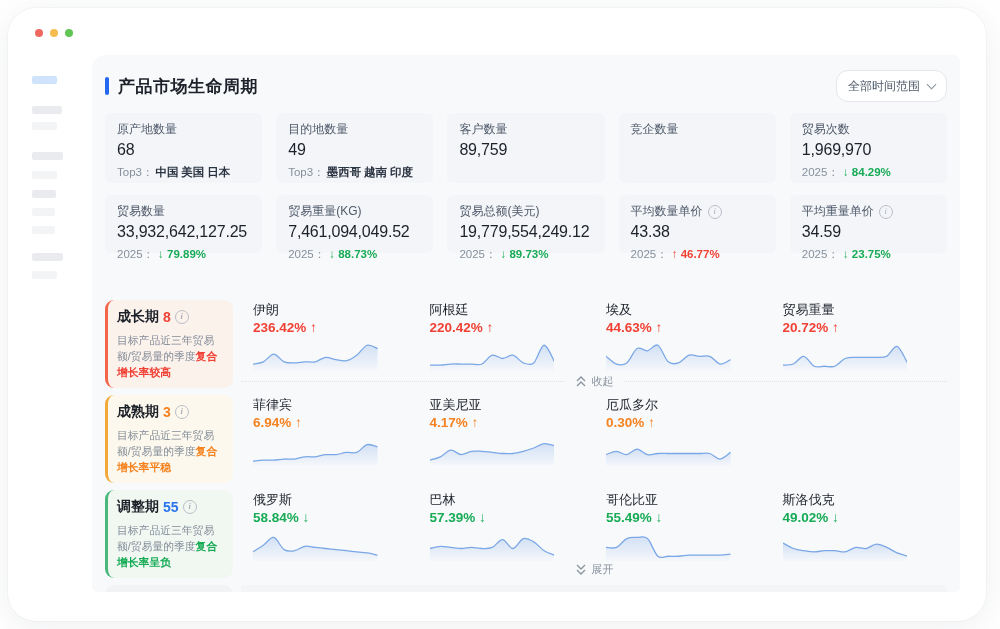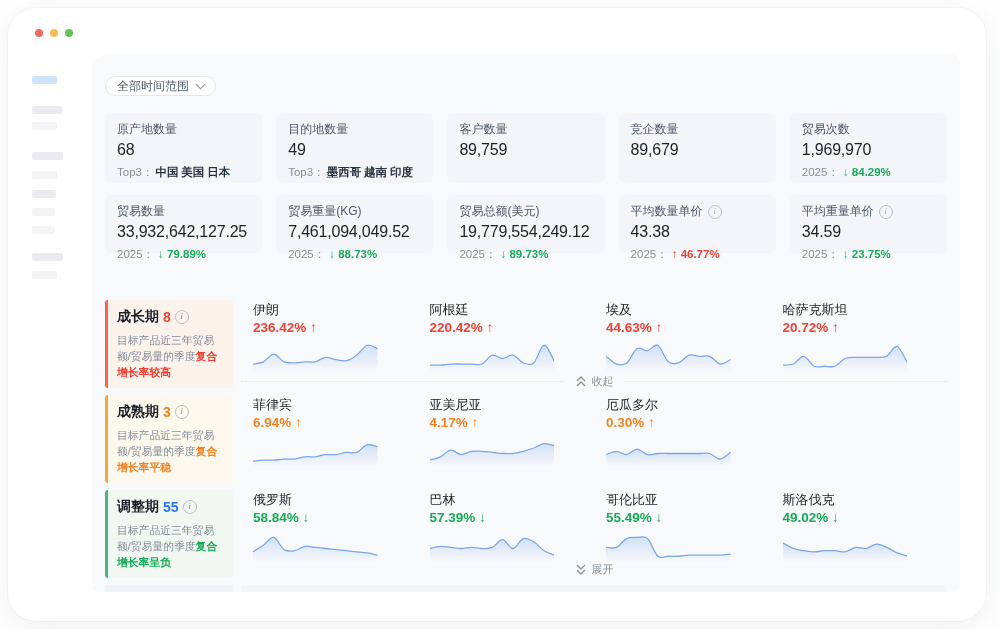--- a/index.html
+++ b/index.html
@@ -8,37 +8,37 @@
     border-radius:28px;box-shadow:0 0 0 1px rgba(120,130,150,.05),0 6px 34px rgba(90,100,120,.10);}
   .traffic{position:absolute;left:27px;top:21px;display:flex;gap:7px;}
   .dot{width:8px;height:8px;border-radius:50%;display:inline-block;cursor:pointer;}
   .skel{position:absolute;height:8px;border-radius:2px;}
   .panel{position:absolute;left:84px;top:47px;width:868px;height:537px;background:#f8f9fb;
     border-radius:14px 6px 6px 6px;padding:0 13px;box-sizing:border-box;overflow:hidden;}
   .phead{display:flex;justify-content:space-between;align-items:center;margin-top:16px;height:30px;}
   .title{display:flex;align-items:center;font-size:17px;font-weight:700;color:#1d2129;letter-spacing:.5px;}
   .accent{width:4px;height:18px;border-radius:2px;margin-right:9px;}
   .timefilter{display:flex;align-items:center;background:#fff;border:1px solid #e5e6eb;border-radius:12px;
-    height:20px;padding:0 11px;font-size:12px;color:#4e5969;cursor:pointer;font-family:inherit;}
+    height:32px;padding:0 11px;font-size:12px;color:#4e5969;cursor:pointer;font-family:inherit;}
   .caret{display:inline-block;width:6px;height:6px;border-right:1.3px solid #8a93a0;
     border-bottom:1.3px solid #8a93a0;transform:rotate(45deg);margin-left:8px;margin-top:-3px;}
   .stats{display:grid;grid-template-columns:repeat(5,1fr);gap:14px;margin-top:12px;}
   .card{background:#f3f5f8;border-radius:6px;padding:9px 12px;box-sizing:border-box;}
   .r1 .card{height:70px;} .r2 .card{height:58px;}
   .lbl{font-size:12px;color:#4e5969;display:flex;align-items:center;gap:5px;line-height:15px;}
   .val{font-size:16px;font-weight:400;color:#1d2129;margin-top:3px;letter-spacing:-.2px;white-space:nowrap;line-height:20px;}
   .foot{font-size:11.5px;color:#86909c;margin-top:5px;white-space:nowrap;line-height:14px;}
   .t3{color:#2a3342;font-weight:700;margin-left:2px;font-family:Liberation Serif, serif;}
   .trend{font-weight:700;margin-left:4px;}
   .info{width:12px;height:12px;min-width:12px;border:1px solid #b9bec7;border-radius:50%;color:#a7adb8;
     font-size:8.5px;line-height:11px;text-align:center;display:inline-block;font-style:italic;
     font-family:"Liberation Serif",serif;cursor:pointer;}
   .sections{margin-top:47px;display:flex;flex-direction:column;gap:7px;}
   .section{display:flex;gap:8px;}
-  .slabel{width:128px;flex-shrink:0;border-left:3px solid transparent;border-radius:3px;
+  .slabel{width:128px;flex-shrink:0;border-left:3px solid transparent;border-radius:9px;
     padding:8px 6px 8px 9px;box-sizing:border-box;}
   .slabel.center{display:flex;align-items:center;padding:0 6px 0 12px;}
   .shead{font-size:14px;font-weight:700;color:#1d2129;display:flex;align-items:center;gap:4px;}
   .scount{font-size:14px;font-weight:700;}
   .sdesc{font-size:10.8px;color:#828c99;line-height:16px;margin-top:6px;}
   .shl{font-weight:700;}
   .scontent{flex:1;display:flex;flex-direction:column;min-width:0;}
   .charts{display:flex;}
   .chart{width:25%;box-sizing:border-box;padding:1px 40px 0 12px;cursor:pointer;}
   .cname{font-size:13px;color:#1d2129;line-height:17px;}
@@ -68,20 +68,24 @@
     <div class="skel" style="left:24px;top:163px;width:25px;background:#f3f4f6;"></div>
     <div class="skel" style="left:24px;top:182px;width:24px;background:#e9ebee;"></div>
     <div class="skel" style="left:24px;top:200px;width:23px;background:#f3f4f6;"></div>
     <div class="skel" style="left:24px;top:218px;width:23px;background:#f3f4f6;"></div>
     <div class="skel" style="left:24px;top:245px;width:31px;background:#e9ebee;"></div>
     <div class="skel" style="left:24px;top:263px;width:25px;background:#f3f4f6;"></div>
   </div>
 
   <div class="panel">
     <div class="phead">
+      <div class="title">
+        <span class="accent" style="background: rgb(36, 104, 242);"></span>
+        <span>产品市场生命周期</span>
+      </div>
       <button class="timefilter">
         <span>全部时间范围</span>
         <span class="caret"></span>
       </button>
     </div>
     <div class="stats r1" id="stats1">
         <div class="card">
           <div class="lbl">
             <span>原产地数量</span>
           </div>
@@ -98,21 +102,20 @@
         <div class="card">
           <div class="lbl">
             <span>客户数量</span>
           </div>
           <div class="val">89,759</div>
         </div>
         <div class="card">
           <div class="lbl">
             <span>竞企数量</span>
           </div>
-          <div class="val">89,679</div>
         </div>
         <div class="card">
           <div class="lbl">
             <span>贸易次数</span>
           </div>
           <div class="val">1,969,970</div>
           <div class="foot"><span>2025：</span><span class="trend" style="color: rgb(23, 171, 86);">↓ 84.29%</span></div>
         </div>
       </div>
     <div class="stats r2" id="stats2">
@@ -202,21 +205,21 @@
                     <linearGradient id="sg2" x1="0" y1="0" x2="0" y2="1">
                       <stop offset="0" stop-color="#7aa7e6" stop-opacity="0.30"></stop>
                       <stop offset="1" stop-color="#7aa7e6" stop-opacity="0.02"></stop>
                     </linearGradient>
                   </defs>
                   <path d="M0.0,22.7C2.1,24.2 8.3,30.5 12.5,31.8C16.7,33.1 20.8,33.5 25.0,30.5C29.2,27.5 33.3,16.0 37.5,13.6C41.7,11.2 45.8,16.8 50.0,16.2C54.2,15.5 58.3,7.5 62.5,9.7C66.7,11.9 70.8,25.7 75.0,29.2C79.2,32.7 83.3,31.8 87.5,30.5C91.7,29.2 95.8,22.7 100.0,21.4C104.2,20.1 108.3,22.5 112.5,22.7C116.7,22.9 120.8,21.2 125.0,22.7C129.2,24.2 133.3,31.1 137.5,31.8C141.7,32.5 147.9,27.5 150.0,26.6L150,40 L0,40 Z" fill="url(#sg2)" stroke="none"></path>
                   <path d="M0.0,22.7C2.1,24.2 8.3,30.5 12.5,31.8C16.7,33.1 20.8,33.5 25.0,30.5C29.2,27.5 33.3,16.0 37.5,13.6C41.7,11.2 45.8,16.8 50.0,16.2C54.2,15.5 58.3,7.5 62.5,9.7C66.7,11.9 70.8,25.7 75.0,29.2C79.2,32.7 83.3,31.8 87.5,30.5C91.7,29.2 95.8,22.7 100.0,21.4C104.2,20.1 108.3,22.5 112.5,22.7C116.7,22.9 120.8,21.2 125.0,22.7C129.2,24.2 133.3,31.1 137.5,31.8C141.7,32.5 147.9,27.5 150.0,26.6" fill="none" stroke="#7aa7e6" stroke-width="1.5"></path>
                 </svg>
               </div>
               <div class="chart">
-                <div class="cname">哈萨克斯坦</div>
+                <div class="cname">贸易重量</div>
                 <div class="cchange" style="color: rgb(240, 65, 52);">20.72% ↑</div>
                 <svg class="spark" viewBox="0 0 150 40" preserveAspectRatio="none">
                   <defs>
                     <linearGradient id="sg3" x1="0" y1="0" x2="0" y2="1">
                       <stop offset="0" stop-color="#7aa7e6" stop-opacity="0.30"></stop>
                       <stop offset="1" stop-color="#7aa7e6" stop-opacity="0.02"></stop>
                     </linearGradient>
                   </defs>
                   <path d="M0.0,33.1C2.1,32.9 8.3,33.5 12.5,31.8C16.7,30.1 20.8,22.3 25.0,22.7C29.2,23.1 33.3,32.4 37.5,34.4C41.7,36.4 45.8,34.4 50.0,34.4C54.2,34.4 58.3,35.9 62.5,34.4C66.7,32.9 70.8,27.0 75.0,25.3C79.2,23.6 83.3,24.2 87.5,24.0C91.7,23.8 95.8,24.0 100.0,24.0C104.2,24.0 108.3,24.2 112.5,24.0C116.7,23.8 120.8,24.9 125.0,22.7C129.2,20.5 133.3,9.7 137.5,11.0C141.7,12.3 147.9,27.3 150.0,30.5L150,40 L0,40 Z" fill="url(#sg3)" stroke="none"></path>
                   <path d="M0.0,33.1C2.1,32.9 8.3,33.5 12.5,31.8C16.7,30.1 20.8,22.3 25.0,22.7C29.2,23.1 33.3,32.4 37.5,34.4C41.7,36.4 45.8,34.4 50.0,34.4C54.2,34.4 58.3,35.9 62.5,34.4C66.7,32.9 70.8,27.0 75.0,25.3C79.2,23.6 83.3,24.2 87.5,24.0C91.7,23.8 95.8,24.0 100.0,24.0C104.2,24.0 108.3,24.2 112.5,24.0C116.7,23.8 120.8,24.9 125.0,22.7C129.2,20.5 133.3,9.7 137.5,11.0C141.7,12.3 147.9,27.3 150.0,30.5" fill="none" stroke="#7aa7e6" stroke-width="1.5"></path>

